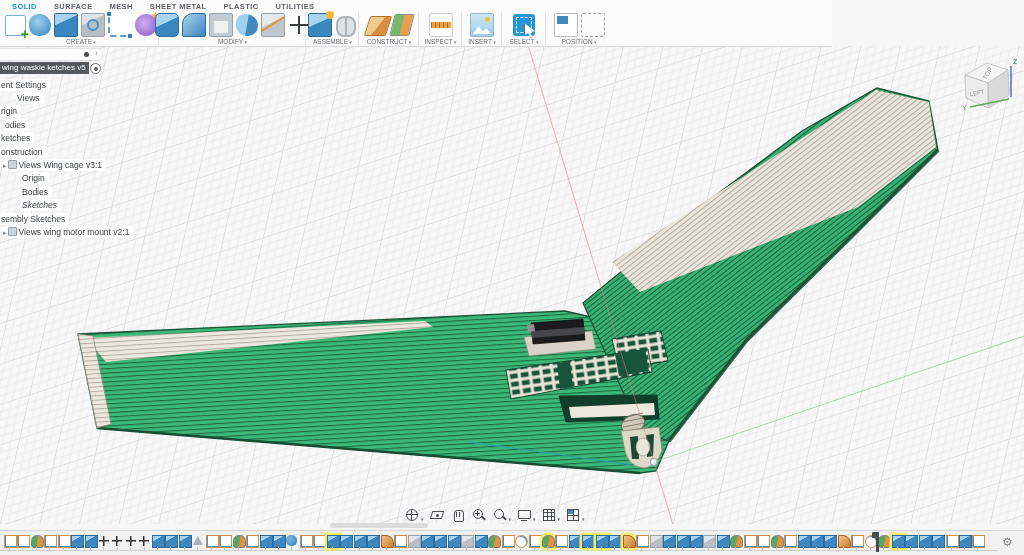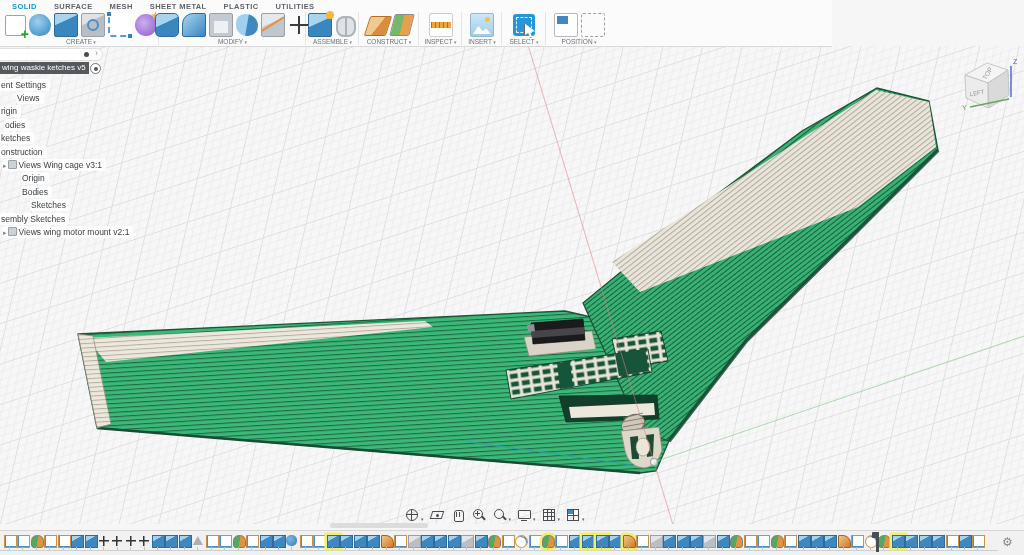--- a/index.html
+++ b/index.html
@@ -299,21 +299,21 @@
   <div id="brows">
       <div class="brow" style="top: 33.5px; left: 0px;"><span class="bpill"><span>ent Settings</span></span></div>
       <div class="brow" style="top: 46.9px; left: 16px;"><span class="bpill"><span>Views</span></span></div>
       <div class="brow" style="top: 60.3px; left: 0px;"><span class="bpill"><span>rigin</span></span></div>
       <div class="brow" style="top: 73.7px; left: 4px;"><span class="bpill"><span>odies</span></span></div>
       <div class="brow" style="top: 87.1px; left: 0px;"><span class="bpill"><span>ketches</span></span></div>
       <div class="brow" style="top: 100.5px; left: 0px;"><span class="bpill"><span>onstruction</span></span></div>
       <div class="brow" style="top: 113.9px; left: 2px;"><span class="bpill"><span class="barrow">▸</span><span class="bcico"></span><span>Views Wing cage v3:1</span></span></div>
       <div class="brow" style="top: 127.3px; left: 21px;"><span class="bpill"><span>Origin</span></span></div>
       <div class="brow" style="top: 140.7px; left: 21px;"><span class="bpill"><span>Bodies</span></span></div>
-      <div class="brow" style="top: 154.1px; left: 30px;"><span class="bpill"><span>Sketches</span></span></div>
+      <div class="brow" style="top: 154.1px; left: 21px; font-style: italic;"><span class="bpill"><span>Sketches</span></span></div>
       <div class="brow" style="top: 167.5px; left: 0px;"><span class="bpill"><span>sembly Sketches</span></span></div>
       <div class="brow" style="top: 180.9px; left: 2px;"><span class="bpill"><span class="barrow">▸</span><span class="bcico"></span><span>Views wing motor mount v2:1</span></span></div>
     </div>
 </div>
 
 <div class="navbar">
     <span class="nvwrap">
       <span class="nvi nv-orbit"></span>
       <span class="nvcaret">▾</span>
     </span>

